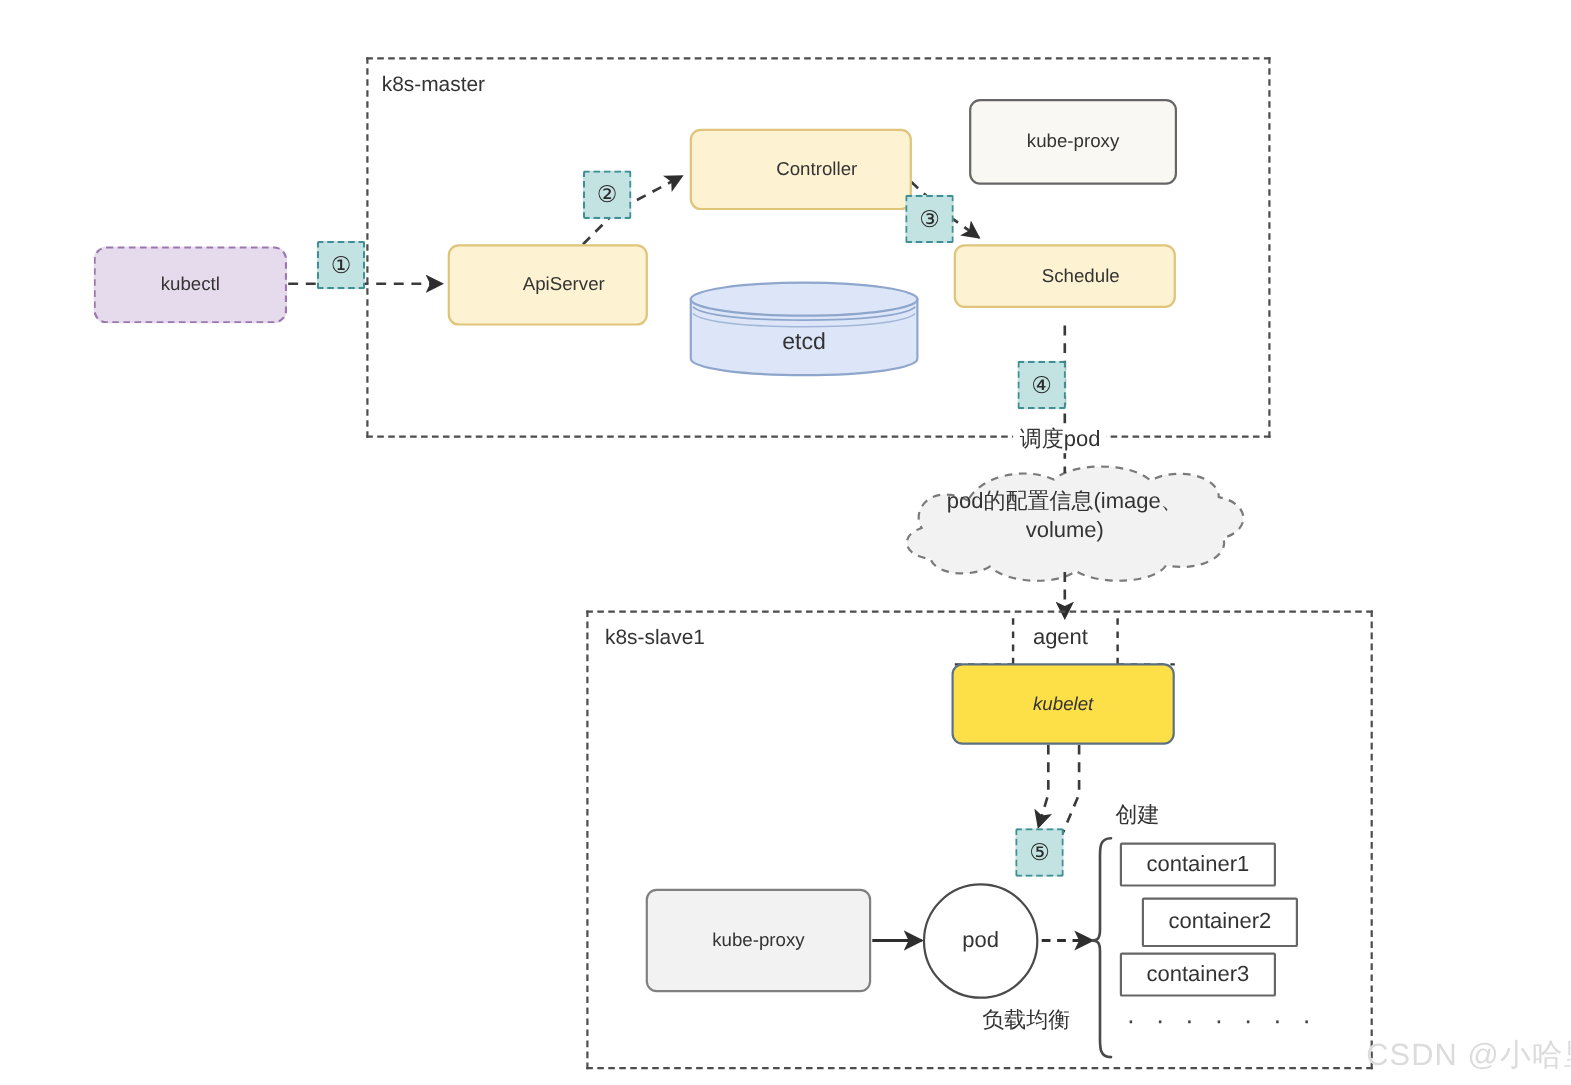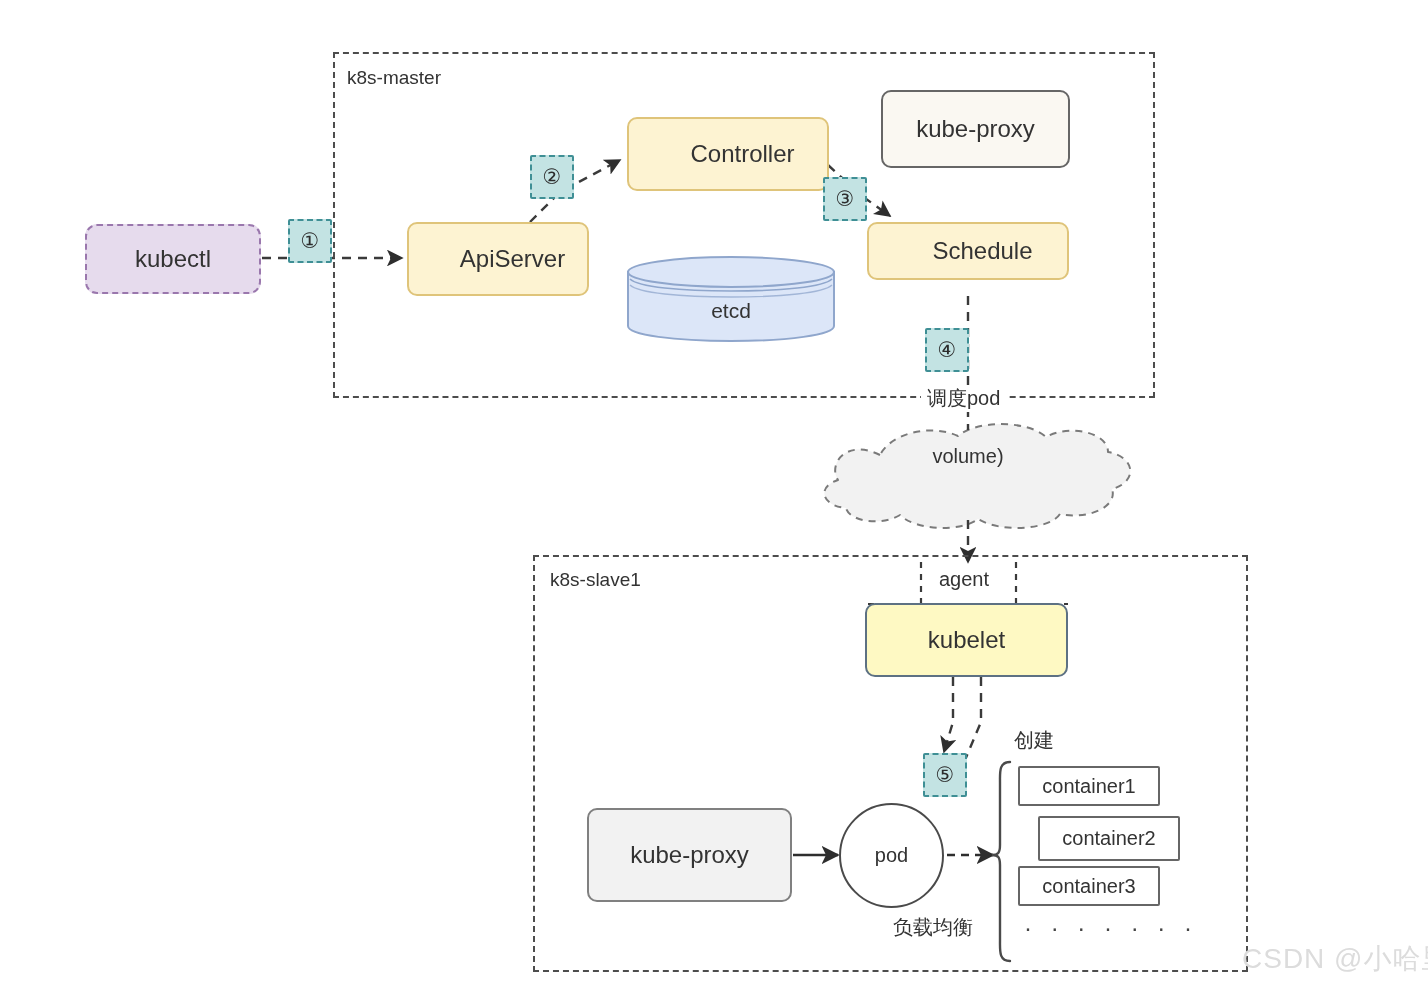--- a/index.html
+++ b/index.html
@@ -31,41 +31,42 @@
     color: #333333;
     white-space: nowrap;
   }
 
   
   .node {
     display: flex;
     align-items: center;
     justify-content: center;
     text-align: center;
-    font-size: 24px;
+    font-size: 17px;
     color: #333333;
     border-radius: 10px;
     line-height: 1.25;
   }
   .node-yellow {
     background: #fdf3d2;
     border: 2px solid #dfc47a;
     padding-left: 29px;
   }
   .node-cream {
     background: #faf8f2;
     border: 2px solid #666666;
   }
   .node-purple {
     background: #e6dbed;
     border: 2px dashed #9a77ad;
   }
   .node-slate {
-    background: #fef9c3;
+    background: #fde047;
     border: 2px solid #5d7183;
+    font-style: italic;
   }
   .node-white-thin {
     background: #ffffff;
     border: 2px solid #666666;
     border-radius: 2px;
     font-size: 20px;
   }
   .node-circle {
     background: #ffffff;
     border: 2px solid #4a4a4a;
@@ -273,20 +274,21 @@
   <div class="abs badge" style="left:925px; top:328px; width:44px; height:44px;">
     <span>④</span>
   </div>
   <div class="abs badge" style="left:923px; top:753px; width:44px; height:44px;">
     <span>⑤</span>
   </div>
 
   <div class="label label-onbox" style="left:921px; top:385px;">调度pod</div>
 
   <div class="cloud-text" style="left:822px; top:443px; width:292px;">
+    <div>pod的配置信息(image、</div>
     <div>volume)</div>
   </div>
 
   <div class="label label-onbox" style="left:933px; top:568px;">agent</div>
 
   <div class="label" style="left:1014px; top:727px;">创建</div>
 
   <div class="label" style="left:893px; top:914px;">负载均衡</div>
 
   <div class="watermark" style="left:1242px; top:940px;">CSDN @小哈里</div>

